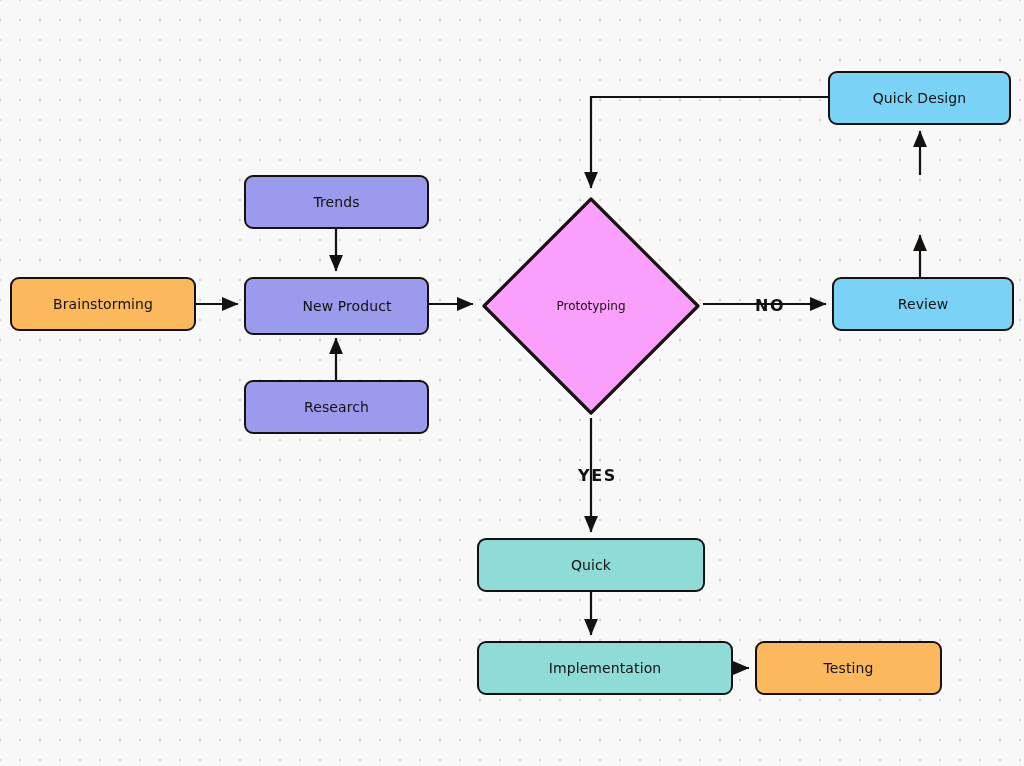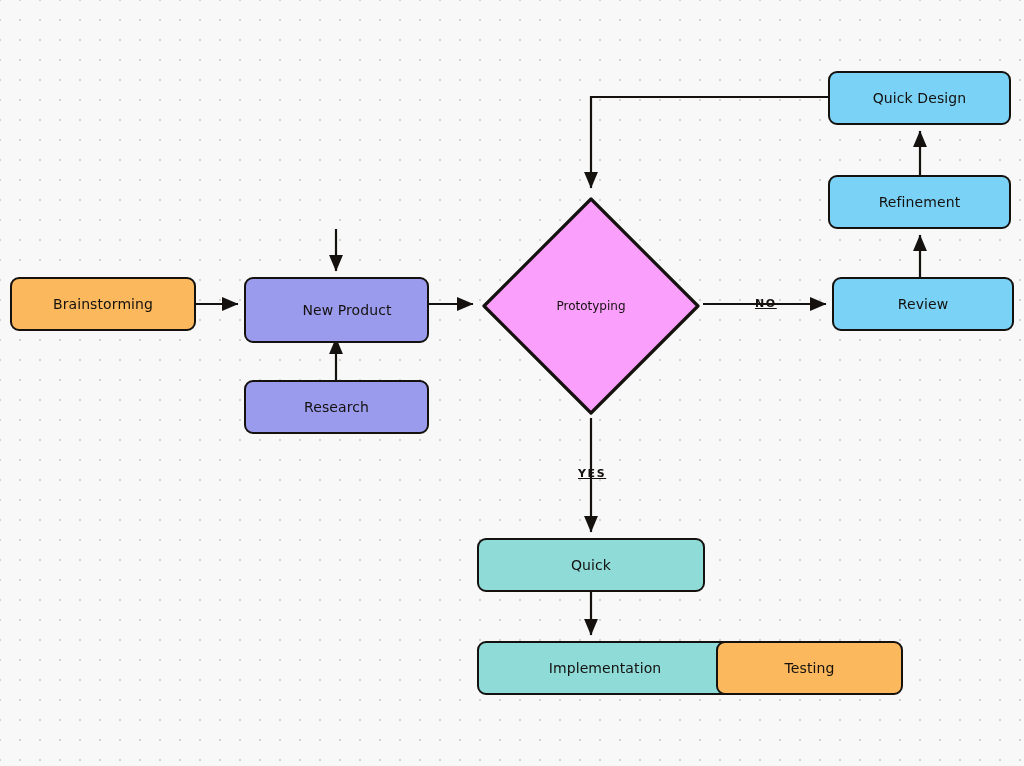--- a/index.html
+++ b/index.html
@@ -61,27 +61,26 @@
     display: flex;
     align-items: center;
     justify-content: center;
     color: #14110f;
     font-size: 12px;
     line-height: 1;
     white-space: nowrap;
   }
   .edge-label {
     position: absolute;
-    font-size: 11px;
+    font-size: 16px;
     font-weight: bold;
     letter-spacing: 1.6px;
     color: #14110f;
     line-height: 1;
     white-space: nowrap;
-    text-decoration: underline;
   }
 </style>
 </head>
 <body>
 
 <div id="canvas">
 
   <svg id="edges" viewBox="0 0 1024 766" width="1024" height="766">
     <defs>
       <marker id="arrow" markerWidth="9" markerHeight="9" refX="7.4" refY="3.2" orient="auto" markerUnits="strokeWidth">
@@ -111,57 +110,57 @@
       <path d="M591,592 L591,635"></path>
 
       <path d="M705,668 L749,668"></path>
     </g>
   </svg>
 
   <div class="node" style="left:10px; top:277px; width:186px; height:54px; background:#fbb85c;">
     <span>Brainstorming</span>
   </div>
 
+  <div class="node" style="left:244px; top:175px; width:185px; height:54px; background:#9b9bee;">
+    <span>Trends</span>
+  </div>
 
-  <div class="node" style="left:244px; top:277px; width:185px; height:66px; background:#9b9bee;padding-left:21px;">
+  <div class="node" style="left:244px; top:277px; width:185px; height:58px; background:#9b9bee;padding-left:21px;">
     <span>New Product</span>
   </div>
 
   <div class="node" style="left:244px; top:380px; width:185px; height:54px; background:#9b9bee;">
     <span>Research</span>
   </div>
 
   <div class="diamond-wrap" style="left:479px; top:194px; width:224px; height:224px;">
     <svg class="diamond-shape" width="224" height="224" viewBox="0 0 224 224">
       <path d="M112,5 L219,112 L112,219 L5,112 Z" fill="#fb9ffc" stroke="#14110f" stroke-width="3.2" stroke-linejoin="round"></path>
     </svg>
     <div class="diamond-label">Prototyping</div>
   </div>
 
   <div class="node" style="left:828px; top:71px; width:183px; height:54px; background:#7ad2f6;">
     <span>Quick Design</span>
   </div>
 
-  <div class="node" style="left:828px; top:175px; width:183px; height:54px; background:#7ad2f6;">
-    <span>Refinement</span>
-  </div>
 
   <div class="node" style="left:832px; top:277px; width:182px; height:54px; background:#7ad2f6;">
     <span>Review</span>
   </div>
 
   <div class="node" style="left:477px; top:538px; width:228px; height:54px; background:#8edbd8;">
     <span>Quick</span>
   </div>
 
   <div class="node" style="left:477px; top:641px; width:256px; height:54px; background:#8edbd8;">
     <span>Implementation</span>
   </div>
 
-  <div class="node" style="left:716px; top:641px; width:187px; height:54px; background:#fbb85c;">
+  <div class="node" style="left:755px; top:641px; width:187px; height:54px; background:#fbb85c;">
     <span>Testing</span>
   </div>
 
   <div class="edge-label" style="left:755px; top:298px;">NO</div>
 
   <div class="edge-label" style="left:578px; top:468px;">YES</div>
 
 </div>
 
 </body></html>

